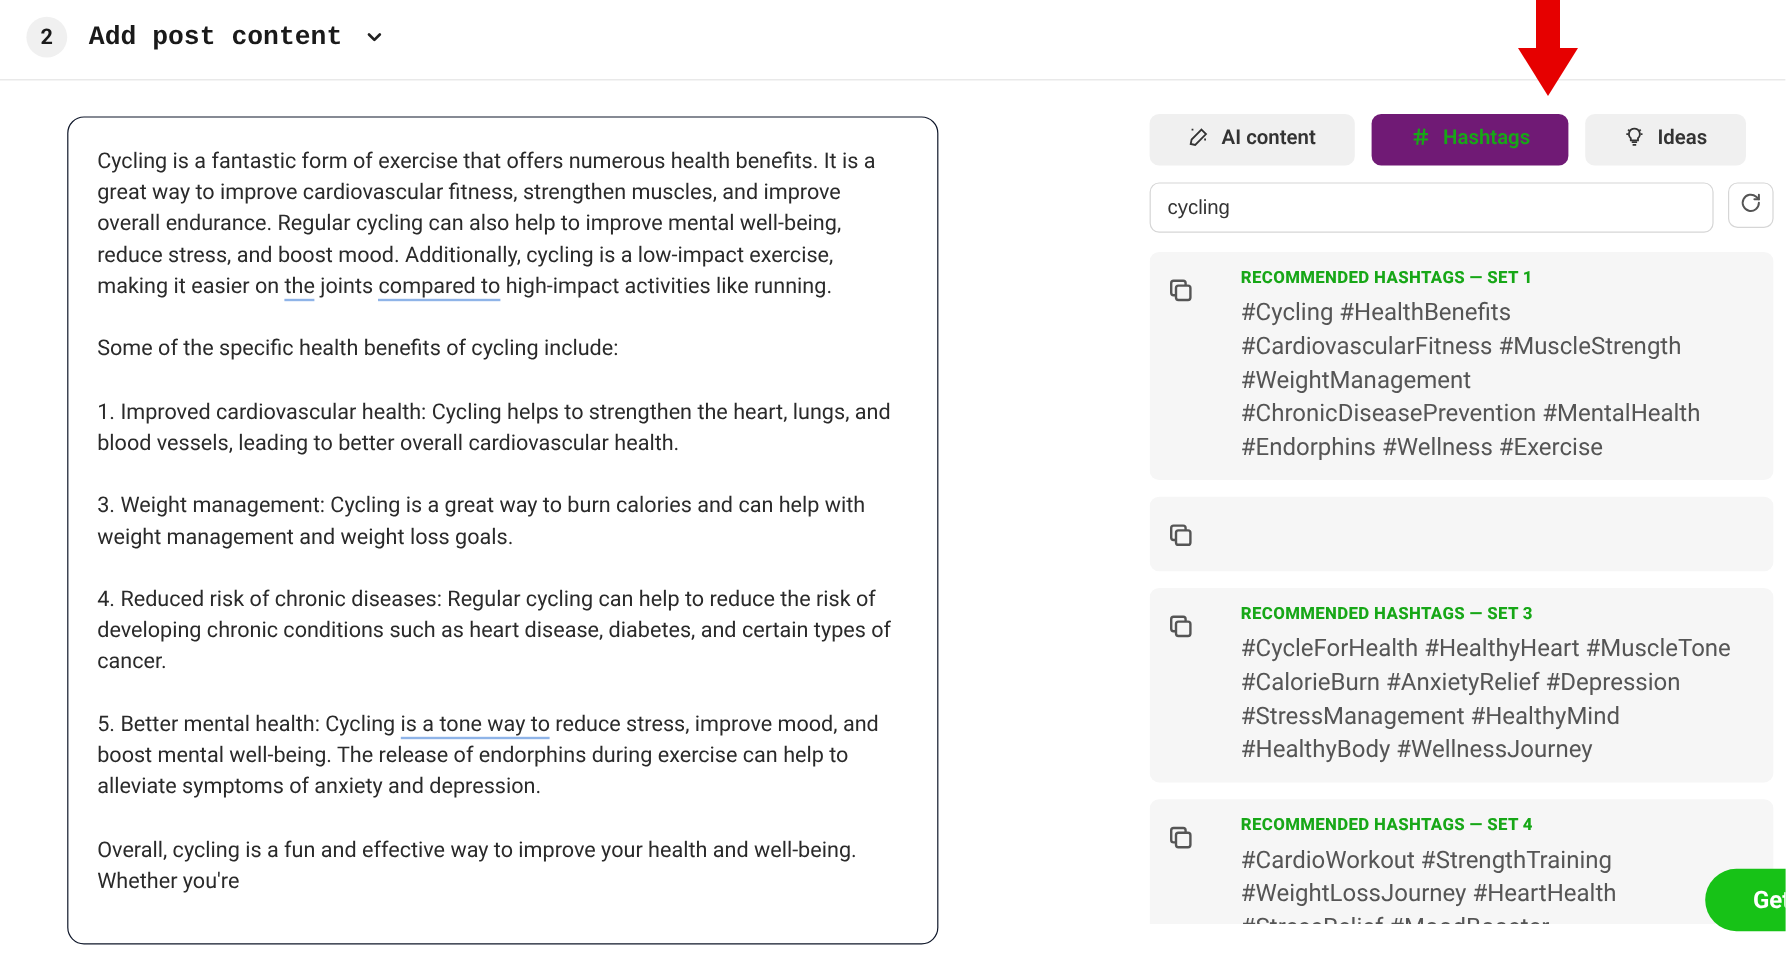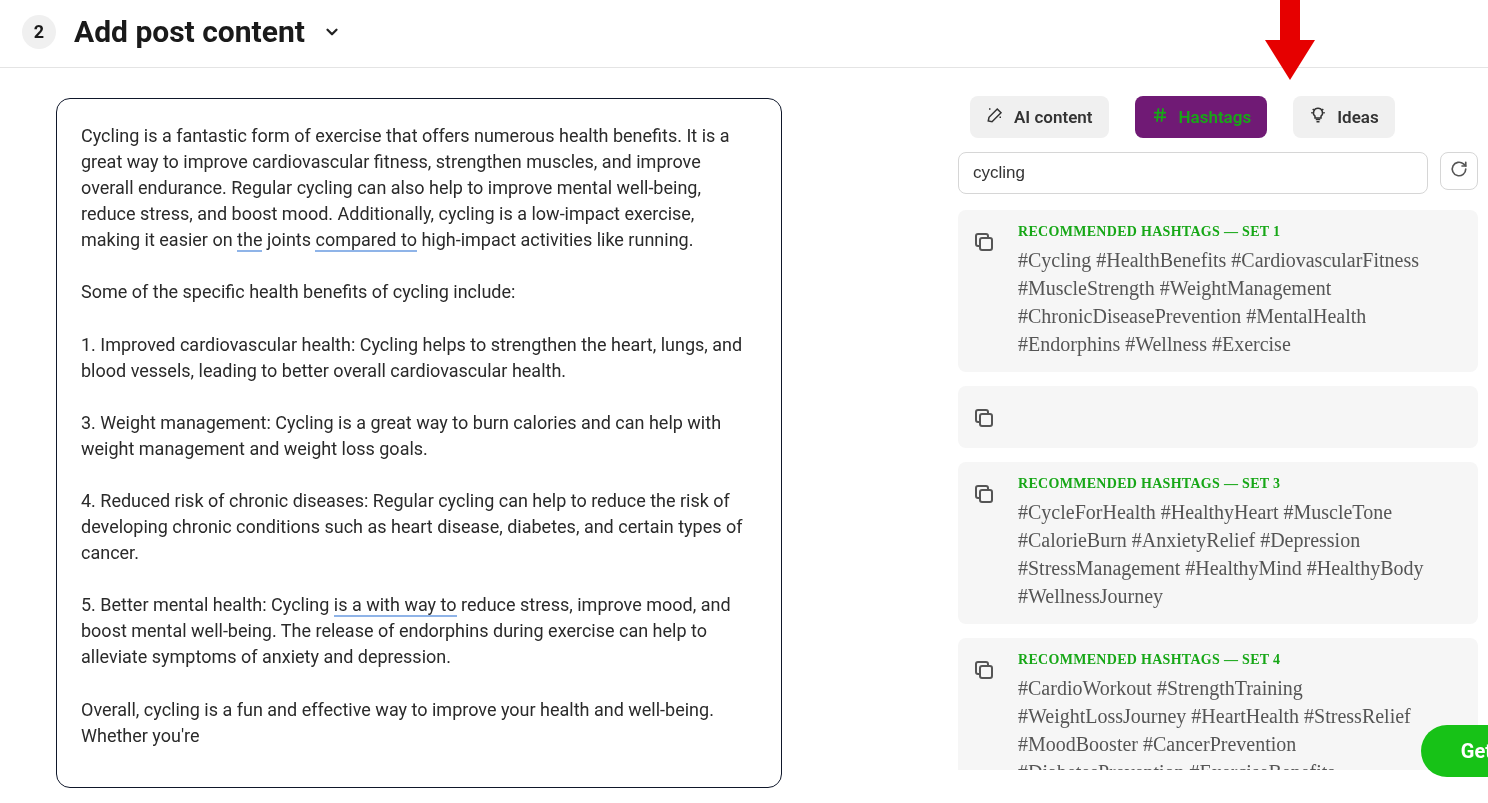--- a/index.html
+++ b/index.html
@@ -23,22 +23,23 @@
   }
   .step-circle {
     width: 34px; height: 34px;
     border-radius: 50%;
     background: #f0f0f0;
     display: flex; align-items: center; justify-content: center;
     font-weight: 700;
     font-size: 18px;
   }
   .step-title {
-    font-size: 30px;
+    font-size: 22px;
     font-weight: 700;
+    font-family: Liberation Mono, monospace;
   }
   .chevron svg { display:block; }
 
   
   .main {
     display: flex;
     height: calc(803px - 76px);
   }
   .left-col {
     flex: 0 0 930px;
@@ -72,30 +73,29 @@
 
   
   .tool-row {
     display: flex;
     flex-wrap: wrap;
     gap: 14px;
     margin-bottom: 14px;
   }
   .tool-btn {
     display: inline-flex;
-    align-items: center;
+    align-items: flex-start;
     gap: 10px;
     background: #f0f0f0;
     border-radius: 8px;
-    padding: 10px 16px;
+    padding: 10px 32px;
     font-size: 17px;
     font-weight: 600;
     color: #333;
     cursor: pointer;
-    margin-left: 12px;
   }
   .tool-btn.active {
     background: #701a75;
     color: #17a717;
   }
   .tool-btn svg { flex-shrink: 0; }
 
   .search-row {
     display: flex;
     align-items: flex-start;
@@ -127,22 +127,21 @@
     flex-direction:column;
     gap:14px;
     max-height: 560px;
     overflow:hidden;
   }
   .set-card {
     background:#f6f6f6;
     border-radius:8px;
     padding:14px 18px 14px 14px;
     display:flex;
-    gap:20px;
-    font-family:Liberation Serif, serif;
+    gap:36px;
   }
   .copy-icon {
     flex-shrink:0;
     width:26px;
     margin-top:6px;
     cursor:pointer;
     color:#555;
   }
   .set-title {
     font-size:14px;
@@ -208,21 +207,21 @@
   <div class="left-col">
     <div class="editor">
       <p>
         <span>Cycling is a fantastic form of exercise that offers numerous health benefits. It is a great way to improve cardiovascular fitness, strengthen muscles, and improve overall endurance. Regular cycling can also help to improve mental well-being, reduce stress, and boost mood. Additionally, cycling is a low-impact exercise, making it easier on </span><span class="spellmark">the</span><span> joints </span><span class="spellmark">compared to</span><span> high-impact activities like running.</span>
       </p>
       <p>Some of the specific health benefits of cycling include:</p>
       <p>1. Improved cardiovascular health: Cycling helps to strengthen the heart, lungs, and blood vessels, leading to better overall cardiovascular health.</p>
       <p>3. Weight management: Cycling is a great way to burn calories and can help with weight management and weight loss goals.</p>
       <p>4. Reduced risk of chronic diseases: Regular cycling can help to reduce the risk of developing chronic conditions such as heart disease, diabetes, and certain types of cancer.</p>
       <p>
-        <span>5. Better mental health: Cycling </span><span class="spellmark">is a with way to</span><span> reduce stress, improve mood, and boost mental well-being. The release of endorphins during exercise can help to alleviate symptoms of anxiety and depression.</span>
+        <span>5. Better mental health: Cycling </span><span class="spellmark">is a tone way to</span><span> reduce stress, improve mood, and boost mental well-being. The release of endorphins during exercise can help to alleviate symptoms of anxiety and depression.</span>
       </p>
       <p>Overall, cycling is a fun and effective way to improve your health and well-being. Whether you're</p>
     </div>
   </div>
 
   <div class="right-col">
 
     <div class="tool-row">
       <div class="tool-btn">
         <span>

